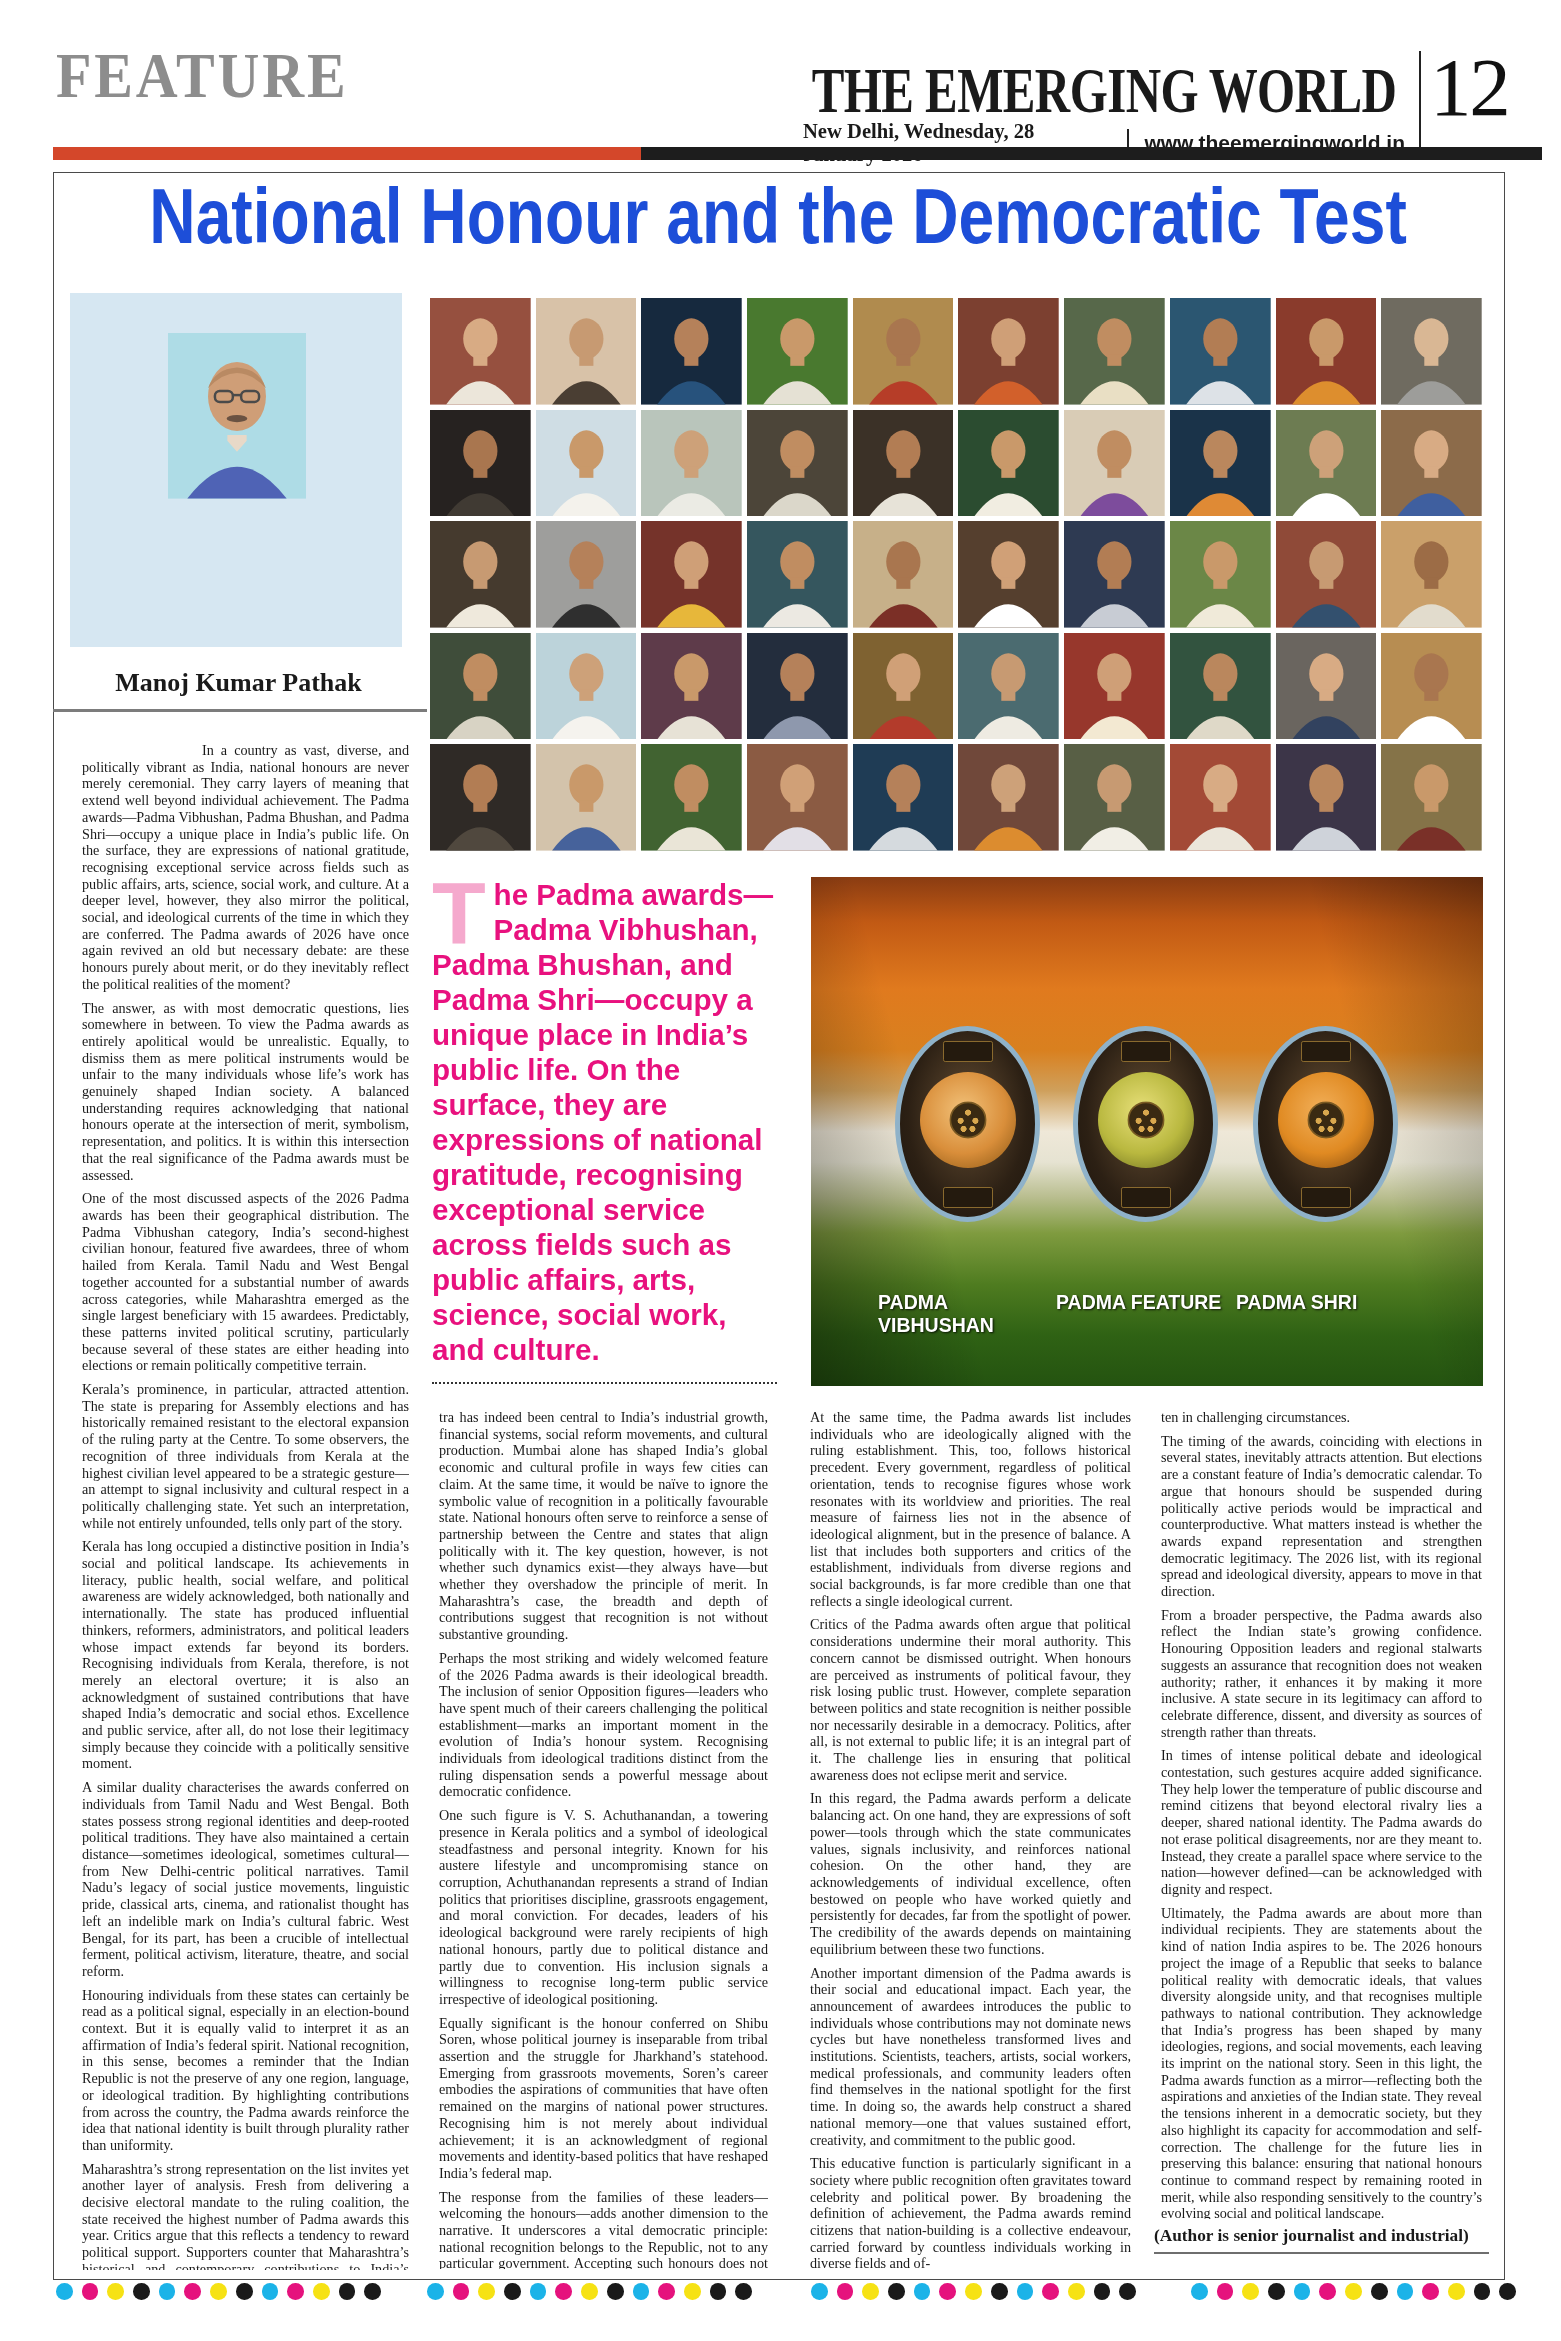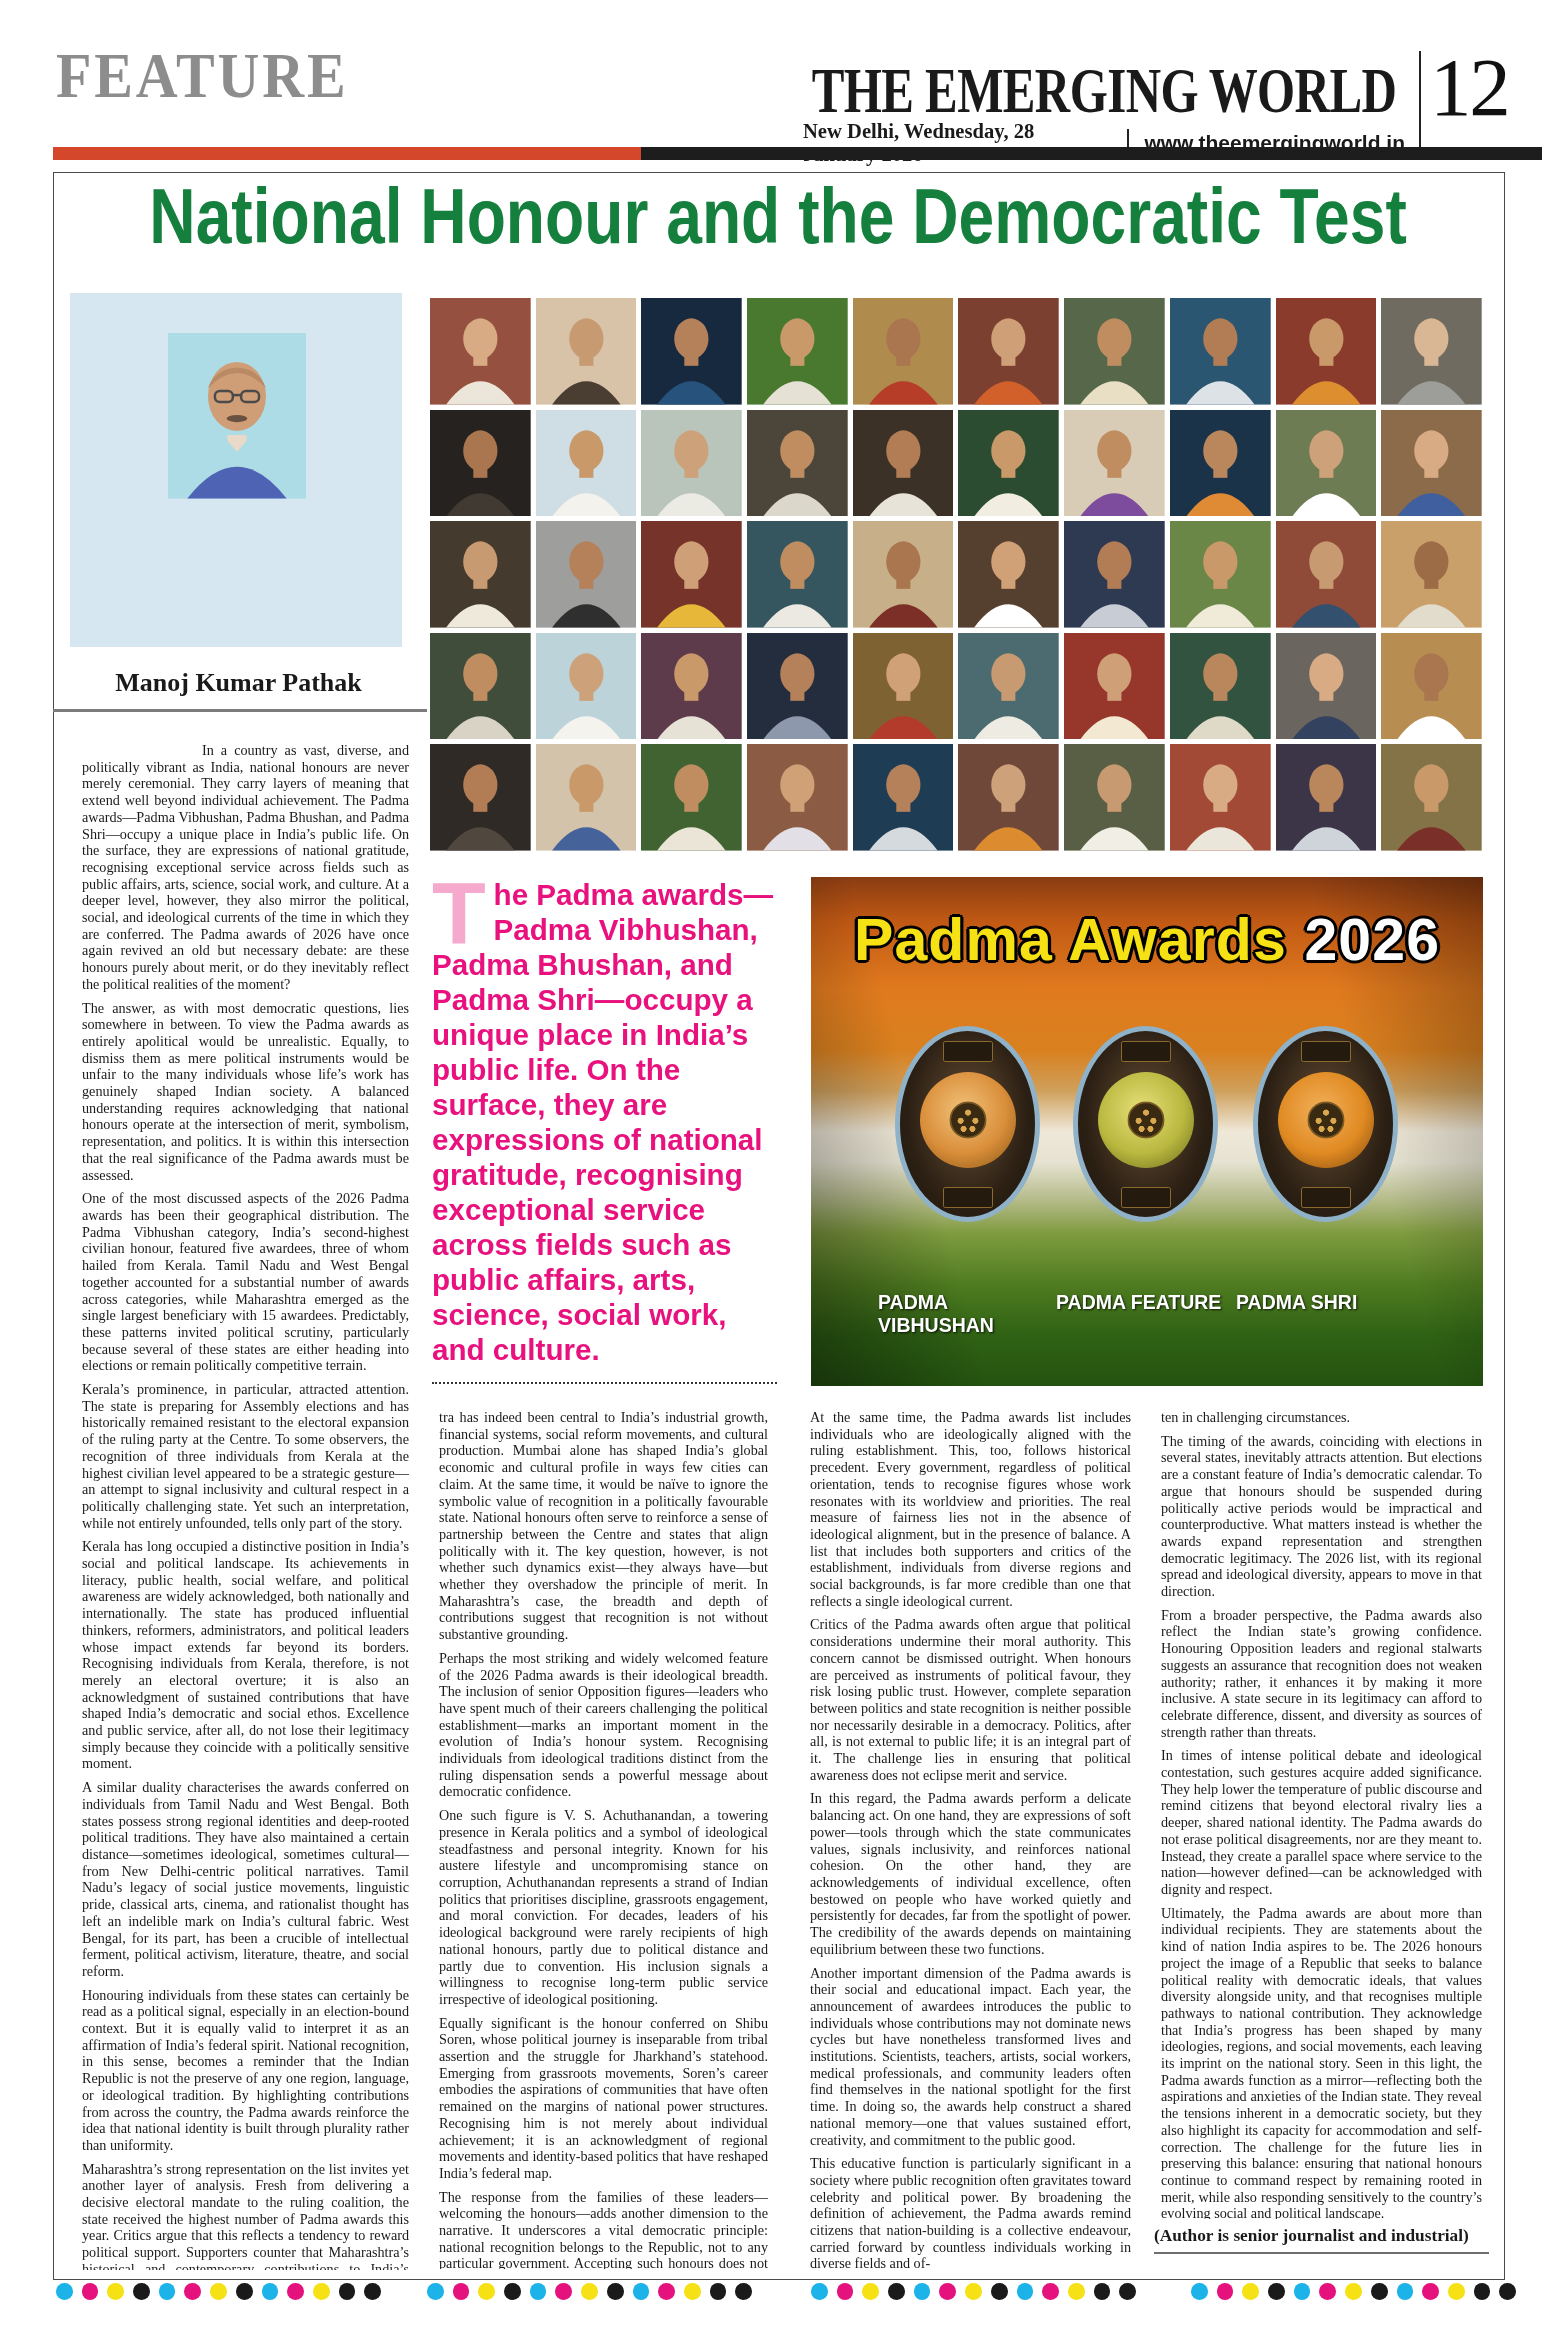--- a/index.html
+++ b/index.html
@@ -20,21 +20,21 @@
   .pagenum{position:absolute;left:1430px;top:39px;font-size:83px;font-weight:400;
            letter-spacing:-2.2px;color:#111;}
   .topbar{position:absolute;left:53px;top:147px;height:13.4px;width:1489px;font-size:0;}
   .topbar .red{display:inline-block;height:13.4px;width:588px;background:#d4472a;}
   .topbar .blk{display:inline-block;height:13.4px;width:901px;background:#1d1d1d;}
   
   .frame{position:absolute;left:53px;top:172px;width:1450px;height:2106px;
          border:1.7px solid #4a4a4a;}
   .headline{position:absolute;left:53px;top:177px;width:1451px;text-align:center;
             font-family:"Liberation Sans",sans-serif;font-weight:700;font-size:69px;
-            color:#15803d;white-space:nowrap;}
+            color:#1d4ed8;white-space:nowrap;}
   .headline span{display:inline-block;transform:scale(0.93,1.12);transform-origin:center;}
   
   .author-panel{position:absolute;left:70px;top:293px;width:332px;height:354px;background:#d6e7f2;}
   .author-photo{position:absolute;left:98px;top:40px;width:138px;height:174px;}
   .byline{position:absolute;left:53px;top:668px;width:371px;text-align:center;
           font-size:26px;font-weight:700;}
   .byline-rule{position:absolute;left:53px;top:709px;width:374px;height:3.3px;background:#7c7c7c;}
   
   .col{position:absolute;font-size:14.2px;line-height:16.7px;text-align:justify;overflow:hidden;}
   .col p{margin:7px;}
@@ -540,24 +540,20 @@
           <path d="M16 110 Q50 62 84 110 Z" fill="#7a3028"></path>
         </svg>
       </div>
     </div>
 
   <div class="pullquote">
     <span class="dropcap">T</span><span>he Padma awards—Padma Vibhushan, Padma Bhushan, and Padma Shri—occupy a unique place in India’s public life. On the surface, they are expressions of national gratitude, recognising exceptional service across fields such as public affairs, arts, science, social work, and culture.</span>
   </div>
 
   <div class="padma">
-    <div class="padma-title">
-      <span class="yellow">Padma Awards</span>
-      <span class="white">2026</span>
-    </div>
     <div class="medal m1" id="medal1">
       <div class="oval"></div>
         <div class="tab"></div>
         <div class="tabb"></div>
         <div class="petal"></div>
         <div class="core"></div>
     </div>
     <div class="medal m2" id="medal2">
       <div class="oval"></div>
         <div class="tab"></div>

